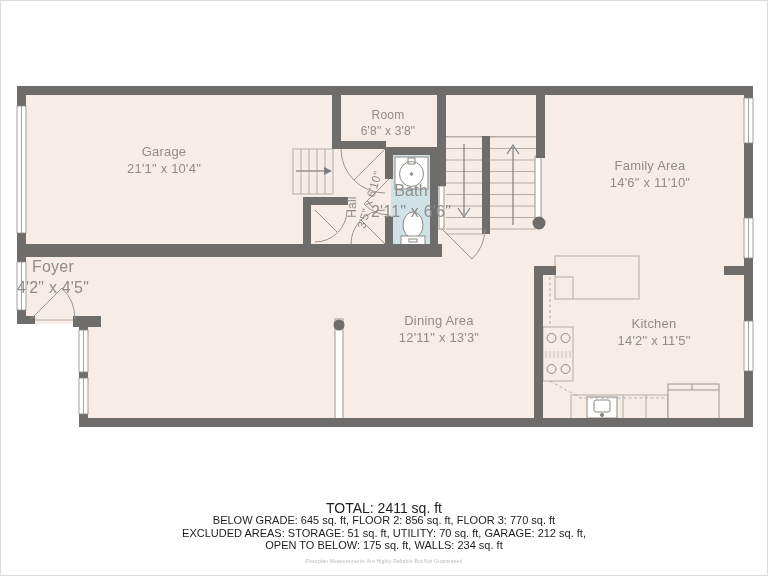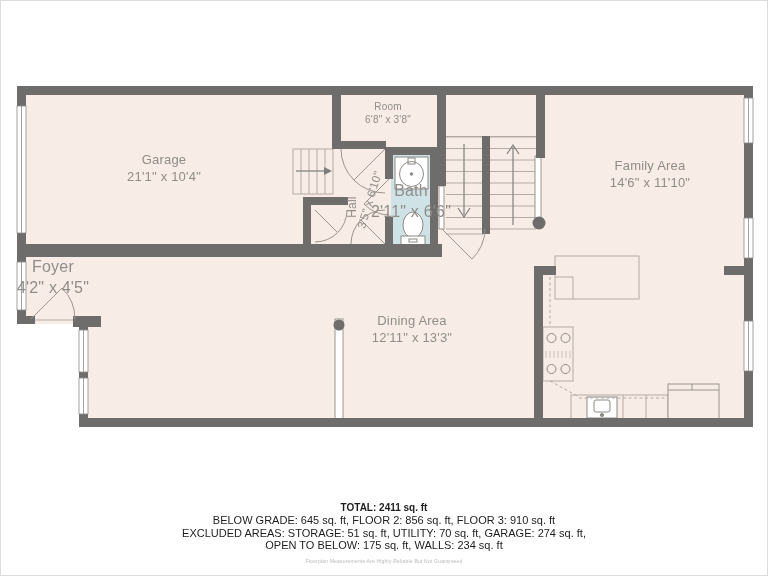--- a/index.html
+++ b/index.html
@@ -6,35 +6,35 @@
   .stage{
     position:relative;width:768px;height:576px;background:#ffffff;
     box-sizing:border-box;border:1px solid #dcdcdc;overflow:hidden;
     font-family:"Liberation Sans",sans-serif;
   }
   .plan-svg{position:absolute;left:0;top:0;}
   .lbl{
     position:absolute;transform:translate(-50%,-50%);text-align:center;
     color:#8f8c89;font-size:13px;line-height:1.32;white-space:nowrap;letter-spacing:.2px;
   }
-  .lbl-garage{left:163px;top:167px}
-  .lbl-room{left:387px;top:112px;font-size:10px}
+  .lbl-garage{left:163px;top:159px}
+  .lbl-room{left:387px;top:123px;font-size:12px}
   .lbl-family{left:649px;top:173px}
   .lbl-bath{left:410px;top:200px;font-size:16px}
   .lbl-foyer{left:52px;top:276px;font-size:16px}
   .lbl-living{left:198px;top:341px}
-  .lbl-dining{left:411px;top:328px}
+  .lbl-dining{left:438px;top:328px}
   .lbl-kitchen{left:653px;top:331px}
   .lbl-hall-name{left:352px;top:206px;font-size:12px;transform:translate(-50%,-50%) rotate(-90deg)}
   .lbl-hall-dims{left:369px;top:199px;font-size:11.5px;transform:translate(-50%,-50%) rotate(-73deg)}
   .summary{
     position:absolute;left:0;right:0;top:501px;text-align:center;
     font-size:11px;line-height:12.4px;color:#1d1d1d;
   }
-  .summary .total{font-weight:bold;font-size:10px;}
+  .summary .total{font-weight:normal;font-size:14px;}
   .disclaimer{
     position:absolute;left:0;right:0;top:557px;text-align:center;
     font-size:5px;color:#b9b9b9;letter-spacing:.2px;
   }
 </style>
 </head>
 <body>
 
 <div class="stage">
 
@@ -189,23 +189,27 @@
     <div>14'6" x 11'10"</div>
   </div>
   <div class="lbl lbl-foyer">
     <div>Foyer</div>
     <div>4'2" x 4'5"</div>
   </div>
   <div class="lbl lbl-dining">
     <div>Dining Area</div>
     <div>12'11" x 13'3"</div>
   </div>
+  <div class="lbl lbl-kitchen">
+    <div>Kitchen</div>
+    <div>14'2" x 11'5"</div>
+  </div>
 
   <div class="summary">
     <div class="total">TOTAL: 2411 sq. ft</div>
-    <div>BELOW GRADE: 645 sq. ft, FLOOR 2: 856 sq. ft, FLOOR 3: 910 sq. ft</div>
-    <div>EXCLUDED AREAS: STORAGE: 51 sq. ft, UTILITY: 70 sq. ft, GARAGE: 274 sq. ft,</div>
+    <div>BELOW GRADE: 645 sq. ft, FLOOR 2: 856 sq. ft, FLOOR 3: 770 sq. ft</div>
+    <div>EXCLUDED AREAS: STORAGE: 51 sq. ft, UTILITY: 70 sq. ft, GARAGE: 212 sq. ft,</div>
     <div>OPEN TO BELOW: 175 sq. ft, WALLS: 234 sq. ft</div>
   </div>
 
   <div class="disclaimer">Floorplan Measurements Are Highly Reliable But Not Guaranteed</div>
 
 </div>
 
 </body></html>

